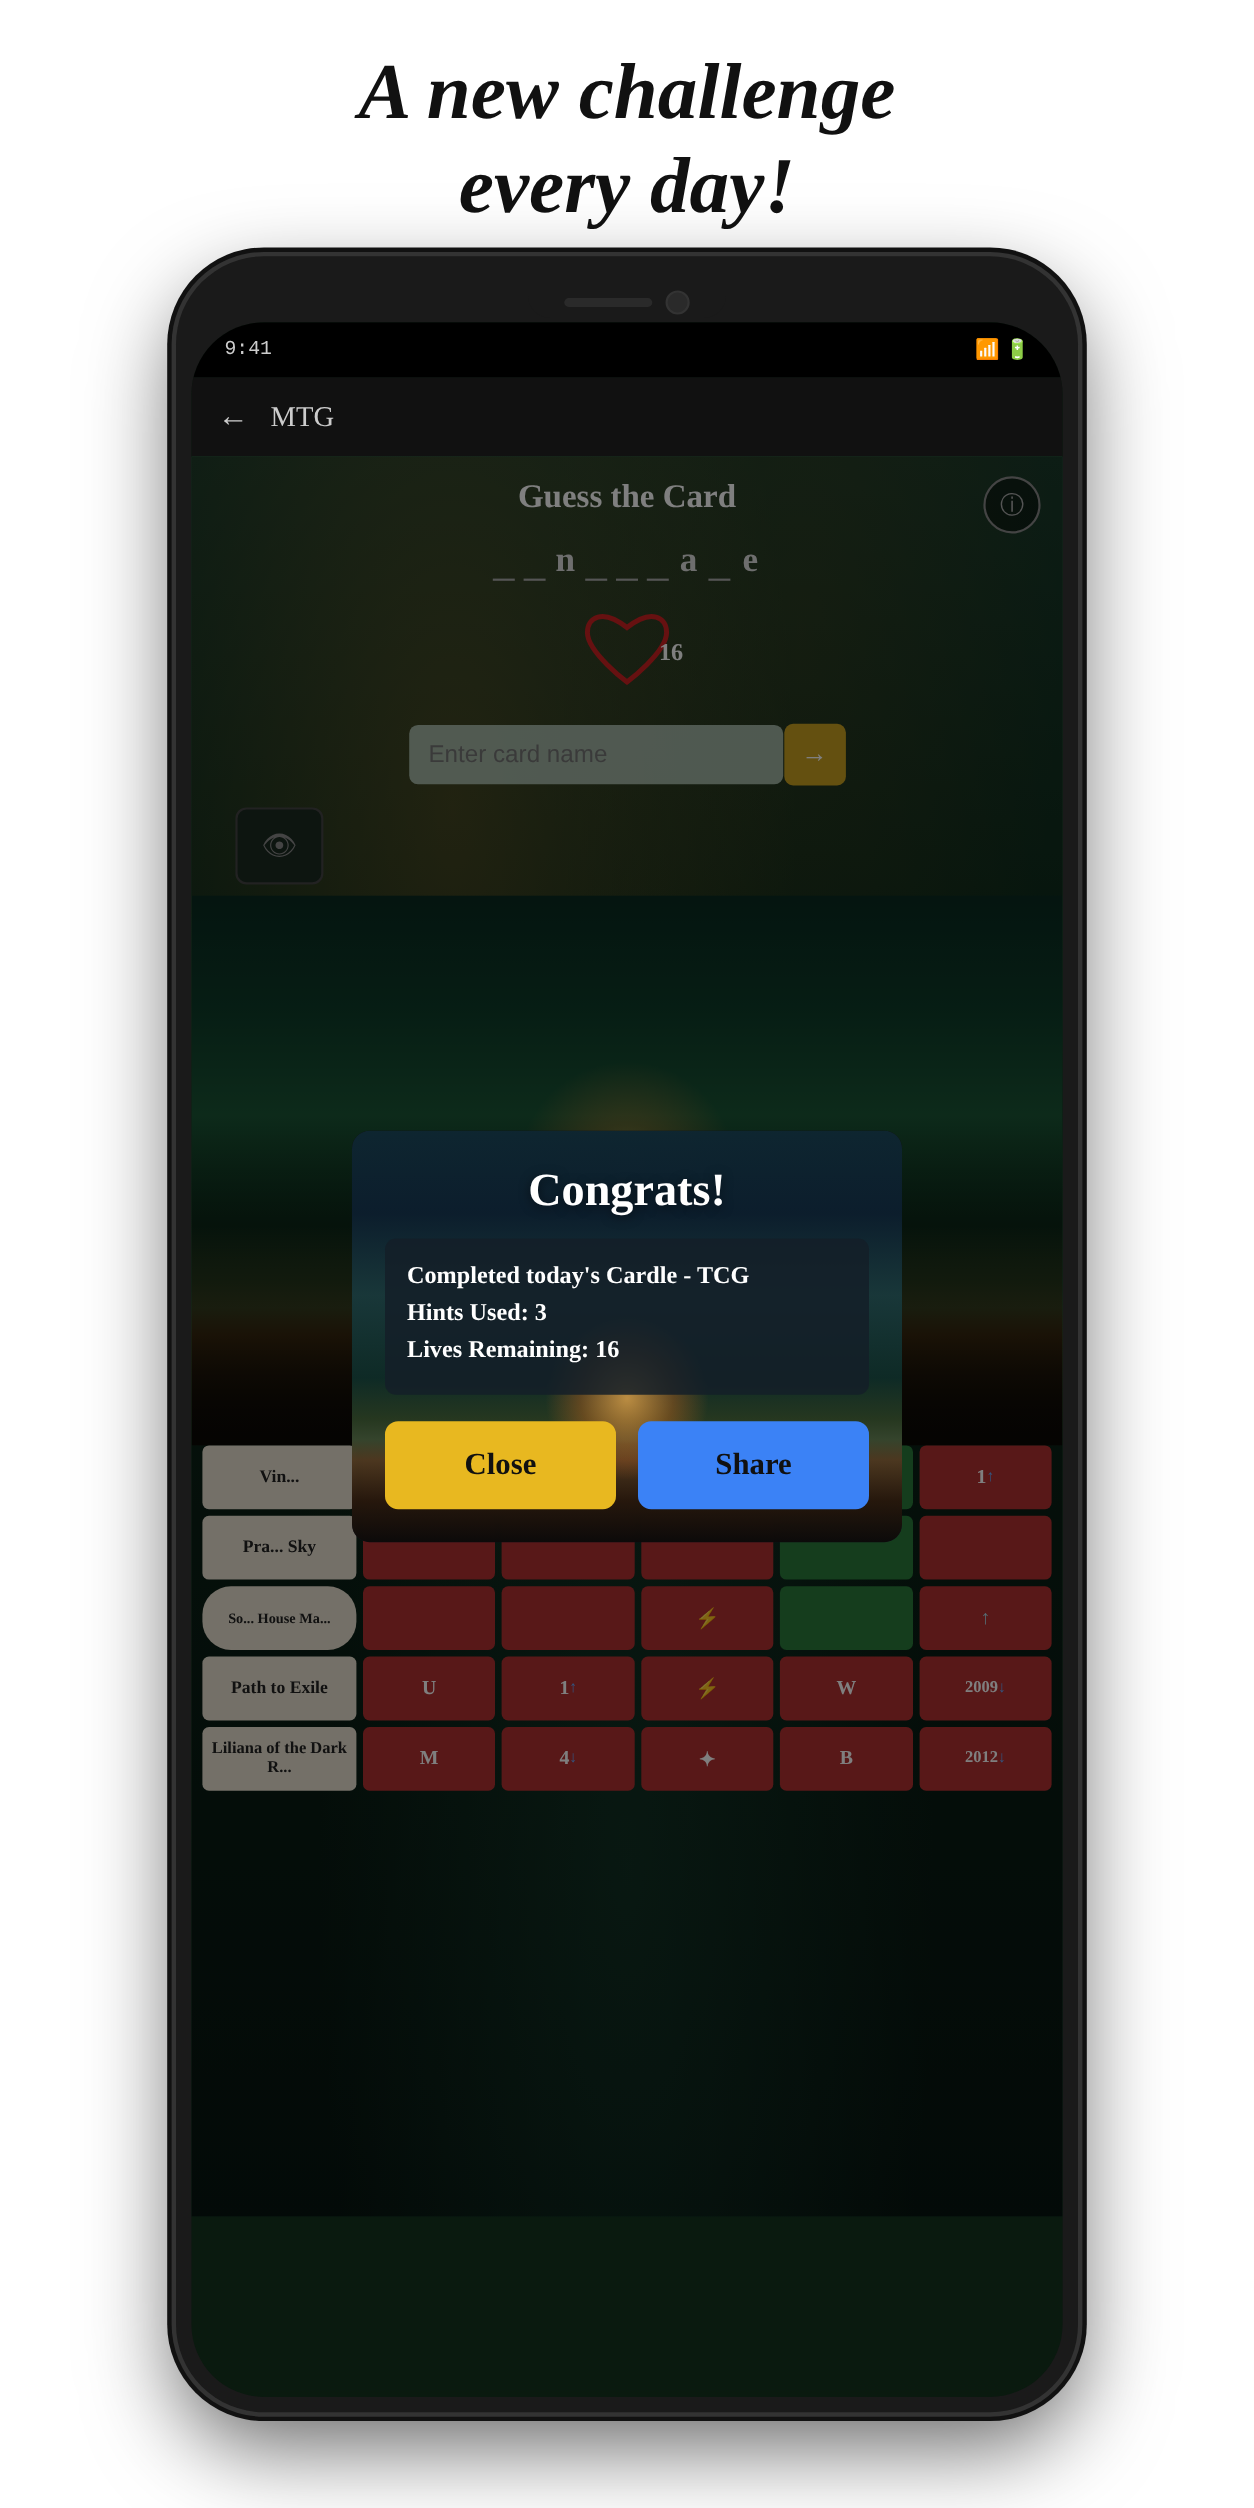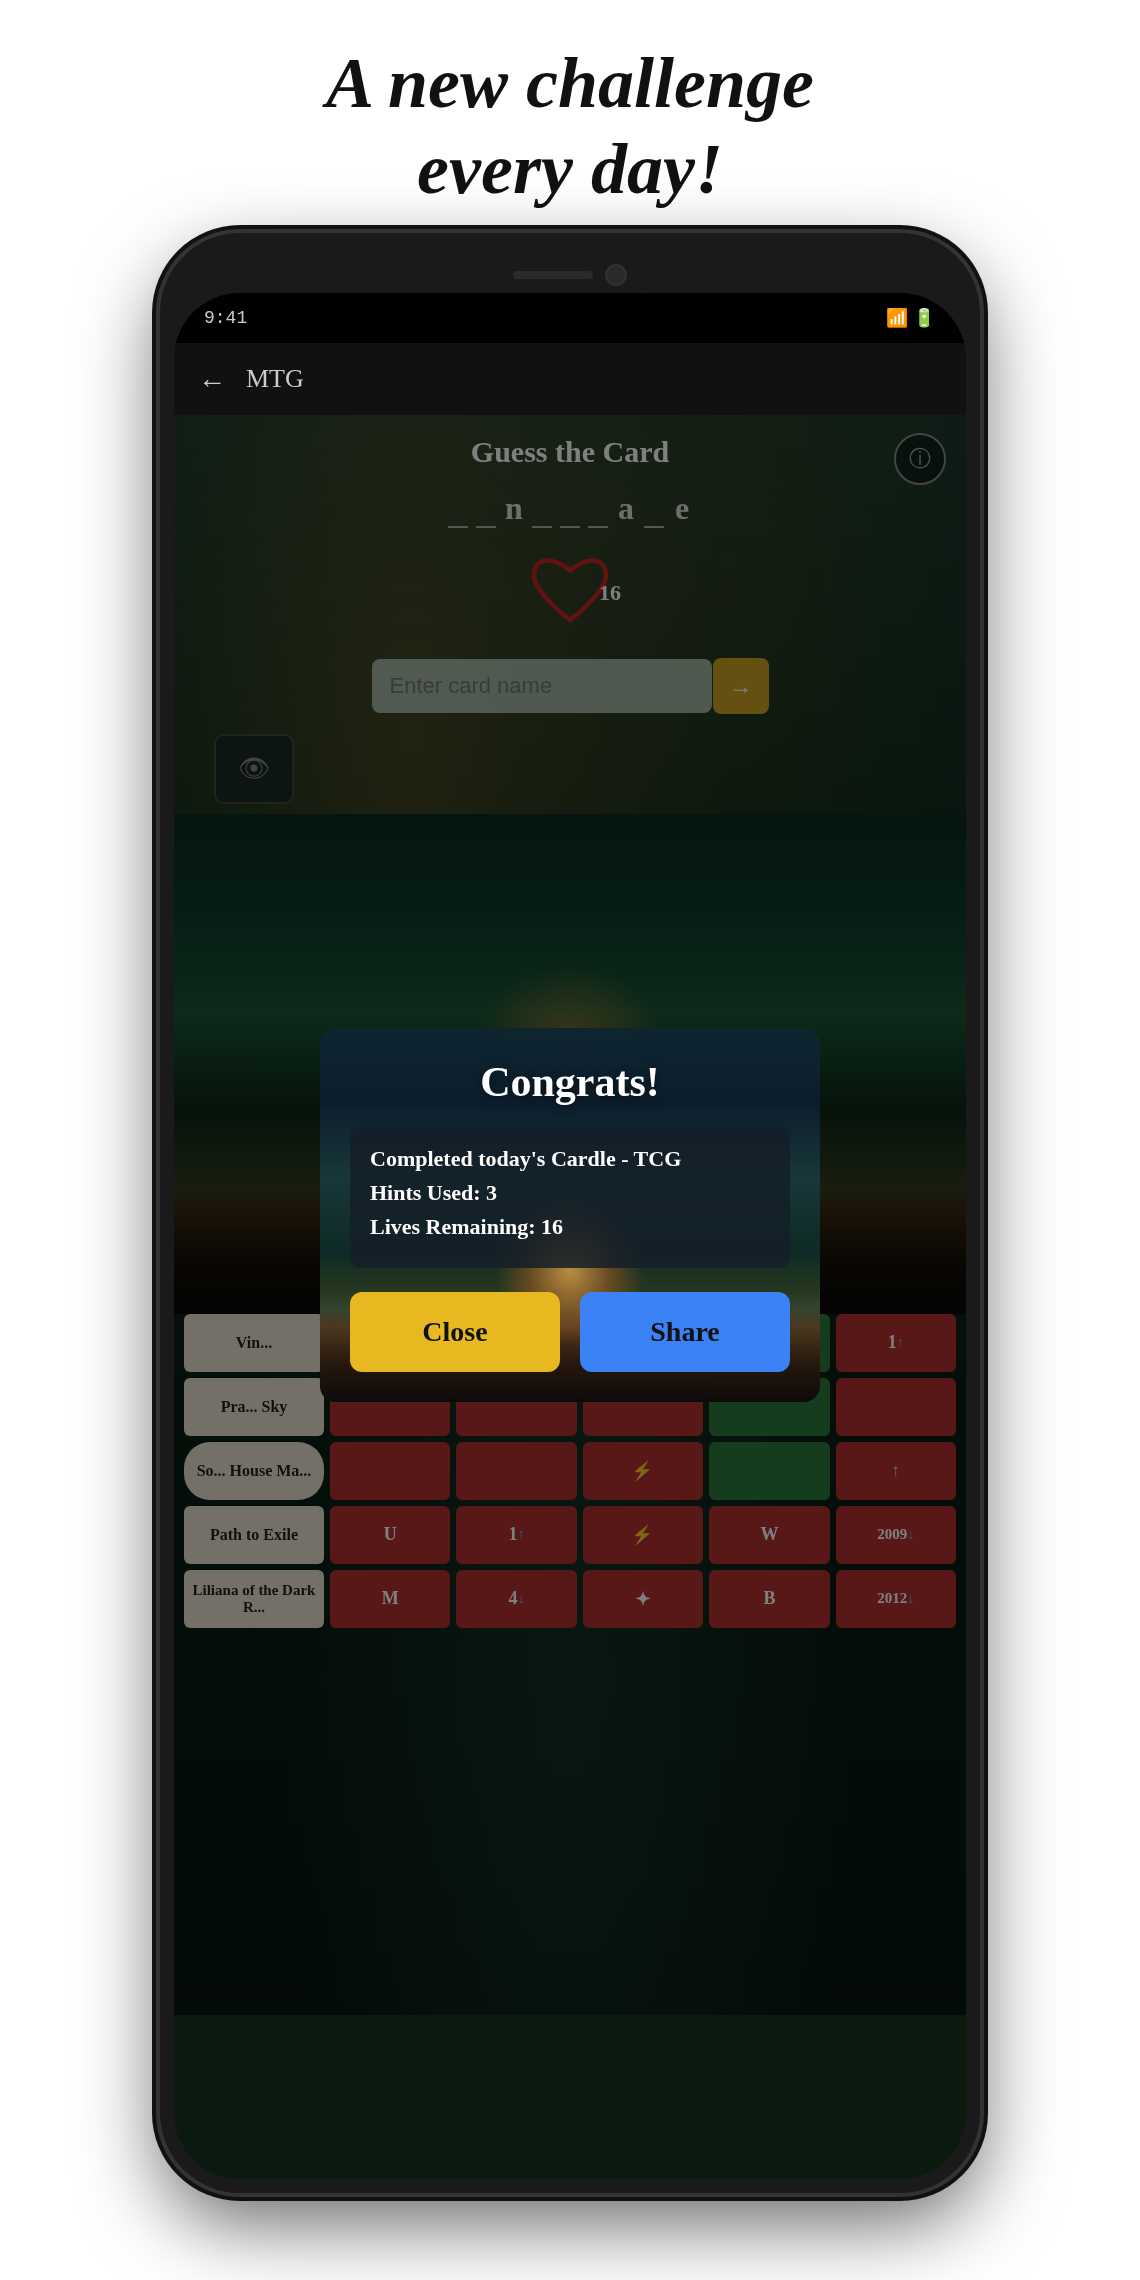--- a/index.html
+++ b/index.html
@@ -560,21 +560,21 @@
           <div class="guess-row">
             <div class="guess-card-name">Pra... Sky</div>
             <div class="guess-cell cell-red"></div>
             <div class="guess-cell cell-red"></div>
             <div class="guess-cell cell-red"></div>
             <div class="guess-cell cell-green"></div>
             <div class="guess-cell cell-red"></div>
           </div>
 
           <div class="guess-row">
-            <div class="guess-card-name" style="font-size:16px;border-radius:26px;">So... House Ma...</div>
+            <div class="guess-card-name" style="font-size:13px;border-radius:26px;">So... House Ma...</div>
             <div class="guess-cell cell-red"></div>
             <div class="guess-cell cell-red"></div>
             <div class="guess-cell cell-red">⚡</div>
             <div class="guess-cell cell-green"></div>
             <div class="guess-cell cell-red">
                 <span class="arrow-up" style="color:lightblue; font-size:18px;">↑</span>
               </div>
           </div>
 
           <div class="guess-row">

